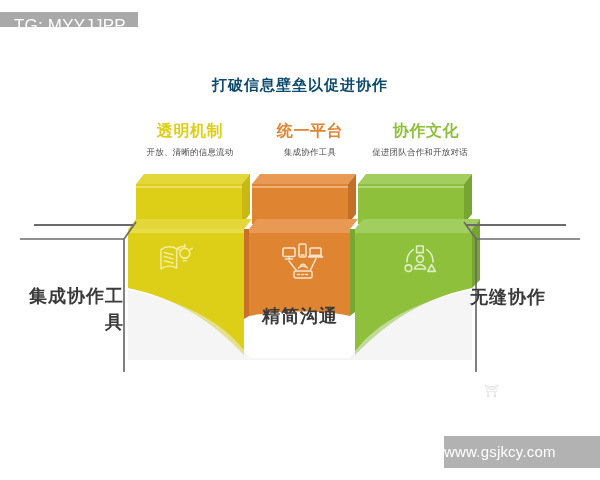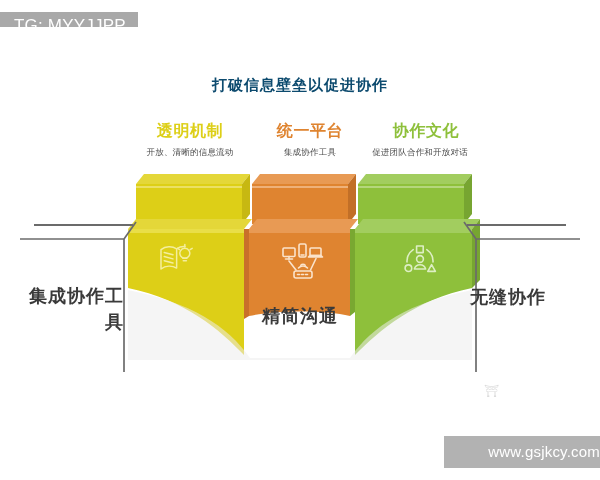--- a/index.html
+++ b/index.html
@@ -136,21 +136,21 @@
   #url-watermark {
     position: absolute;
     left: 444px;
     top: 436px;
     width: 156px;
     height: 32px;
     background: #b2b2b2;
     color: #ffffff;
     font-size: 15px;
     line-height: 32px;
-    text-align: right;
+    text-align: left;
     letter-spacing: 0.2px;
     z-index: 40;
   }
 </style>
 </head>
 <body>
 
 <div id="stage">
 
   <div id="tg-watermark">TG: MYYJJPP</div>

